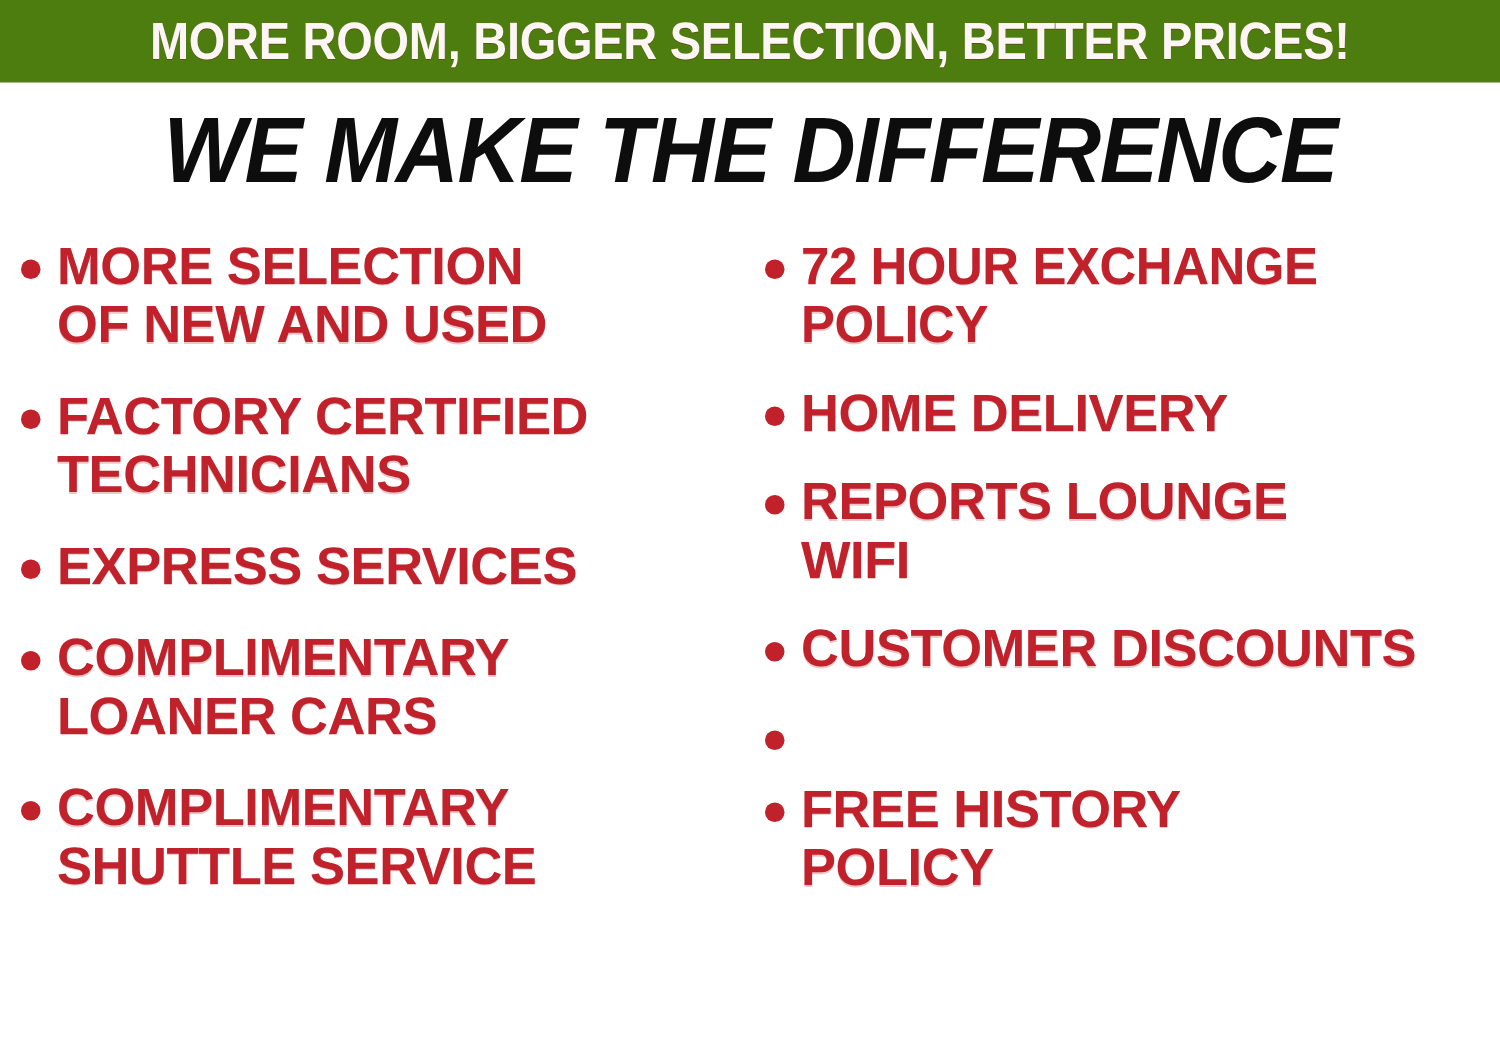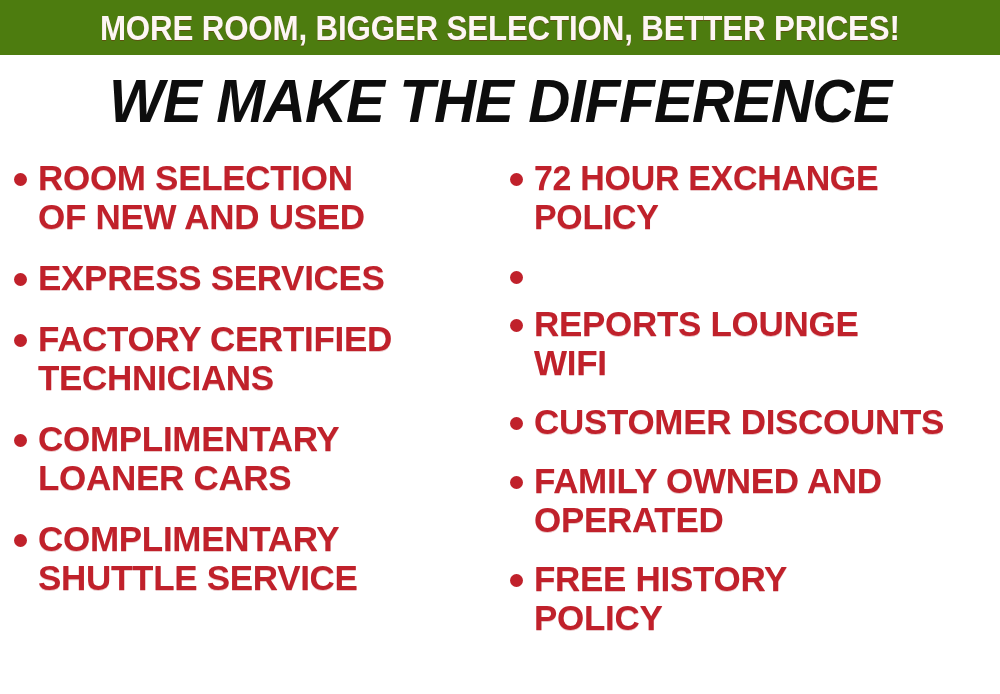--- a/index.html
+++ b/index.html
@@ -120,31 +120,31 @@
 
   <div class="headline">
     <div class="headline-text">WE MAKE THE DIFFERENCE</div>
   </div>
 
   <div class="columns">
 
     <div class="col col-left">
       <div class="bullet-item">
         <span class="dot"></span>
-        <span class="bullet-label">ROOM SELECTION
+        <span class="bullet-label">MORE SELECTION
 OF NEW AND USED</span>
-      </div>
-      <div class="bullet-item">
-        <span class="dot"></span>
-        <span class="bullet-label">EXPRESS SERVICES</span>
       </div>
       <div class="bullet-item">
         <span class="dot"></span>
         <span class="bullet-label">FACTORY CERTIFIED
 TECHNICIANS</span>
+      </div>
+      <div class="bullet-item">
+        <span class="dot"></span>
+        <span class="bullet-label">EXPRESS SERVICES</span>
       </div>
       <div class="bullet-item">
         <span class="dot"></span>
         <span class="bullet-label">COMPLIMENTARY
 LOANER CARS</span>
       </div>
       <div class="bullet-item">
         <span class="dot"></span>
         <span class="bullet-label">COMPLIMENTARY
 SHUTTLE SERVICE</span>
@@ -152,34 +152,33 @@
     </div>
 
     <div class="col col-right">
       <div class="bullet-item">
         <span class="dot"></span>
         <span class="bullet-label tight">72 HOUR EXCHANGE
 POLICY</span>
       </div>
       <div class="bullet-item">
         <span class="dot"></span>
+        <span class="bullet-label">HOME DELIVERY</span>
       </div>
       <div class="bullet-item">
         <span class="dot"></span>
         <span class="bullet-label">REPORTS LOUNGE
 WIFI</span>
       </div>
       <div class="bullet-item">
         <span class="dot"></span>
         <span class="bullet-label">CUSTOMER DISCOUNTS</span>
       </div>
       <div class="bullet-item">
         <span class="dot"></span>
-        <span class="bullet-label">FAMILY OWNED AND
-OPERATED</span>
       </div>
       <div class="bullet-item">
         <span class="dot"></span>
         <span class="bullet-label">FREE HISTORY
 POLICY</span>
       </div>
     </div>
 
   </div>
 </div>

